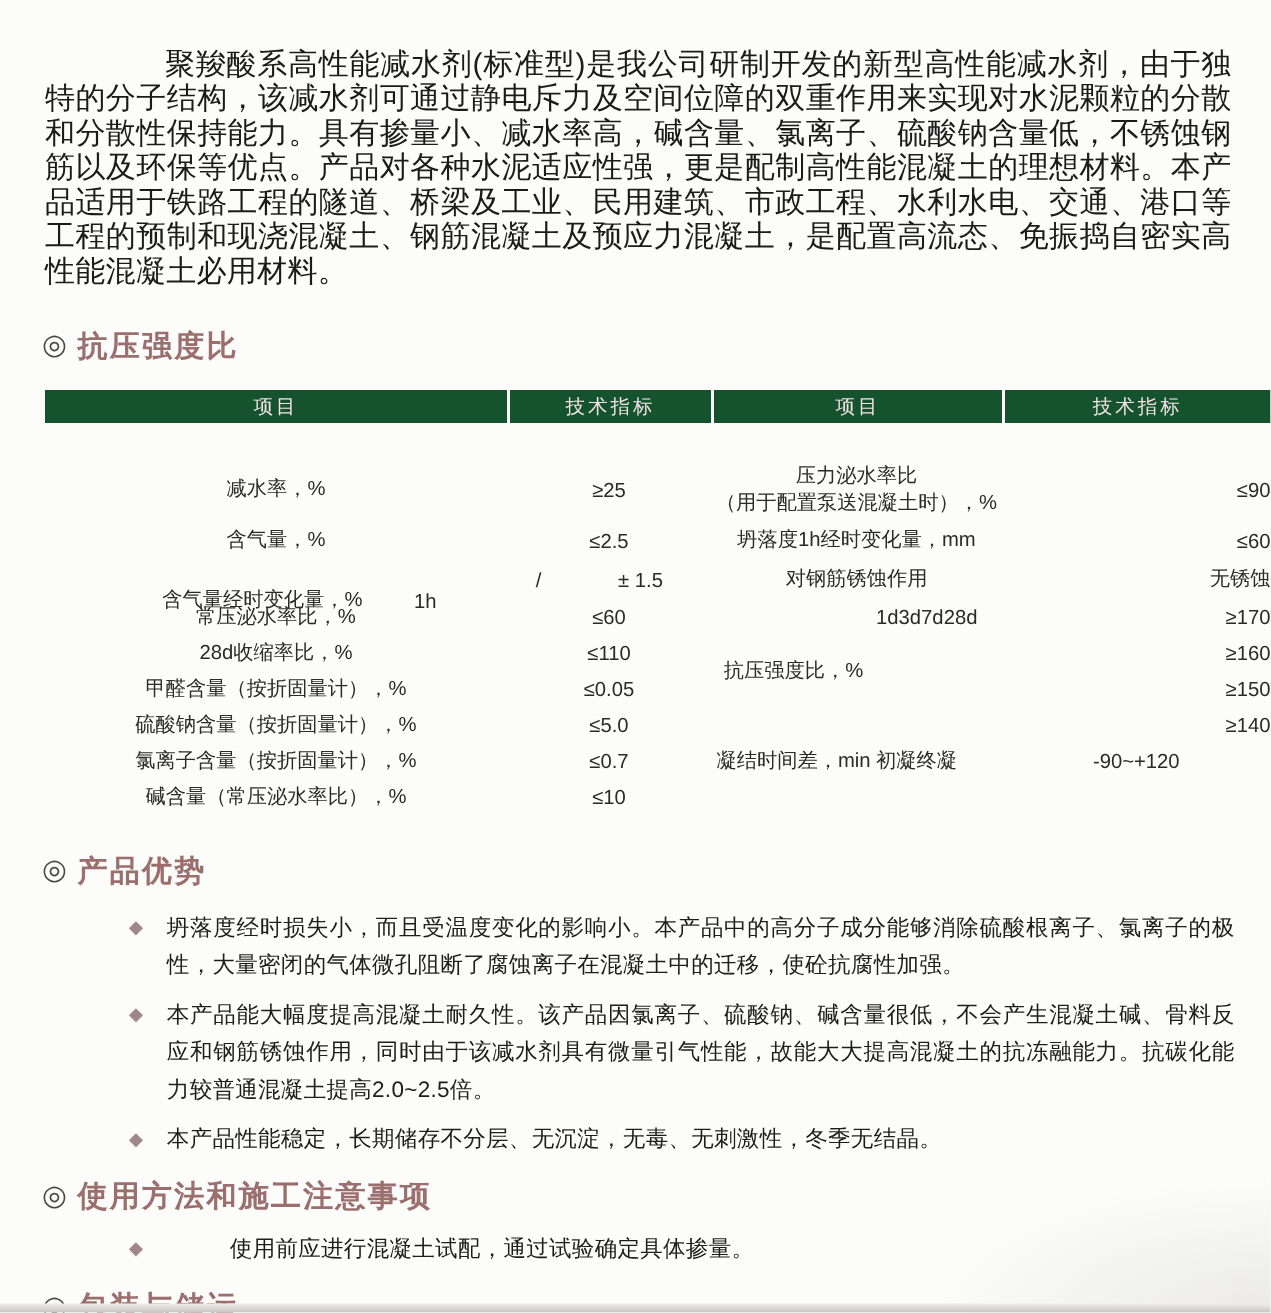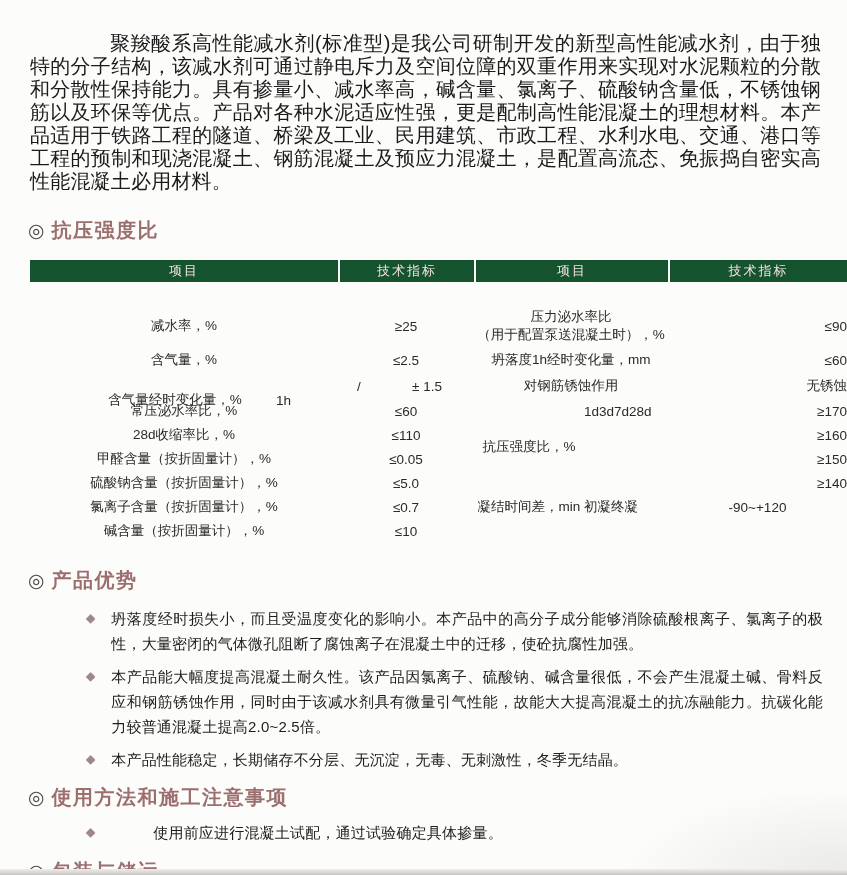--- a/index.html
+++ b/index.html
@@ -159,21 +159,21 @@
         </div>
         <div class="row h24">
           <div class="lbl">硫酸钠含量（按折固量计），%</div>
           <div class="val">≤5.0</div>
         </div>
         <div class="row h24">
           <div class="lbl">氯离子含量（按折固量计），%</div>
           <div class="val">≤0.7</div>
         </div>
         <div class="row h24">
-          <div class="lbl">碱含量（按折固量计），%</div>
+          <div class="lbl">碱含量（常压泌水率比），%</div>
           <div class="val">≤10</div>
         </div>
       </div>
 
       <div class="t-right">
         <div class="row h42">
           <div class="lbl">
             <div>压力泌水率比</div>
             <div>（用于配置泵送混凝土时），%</div>
           </div>

